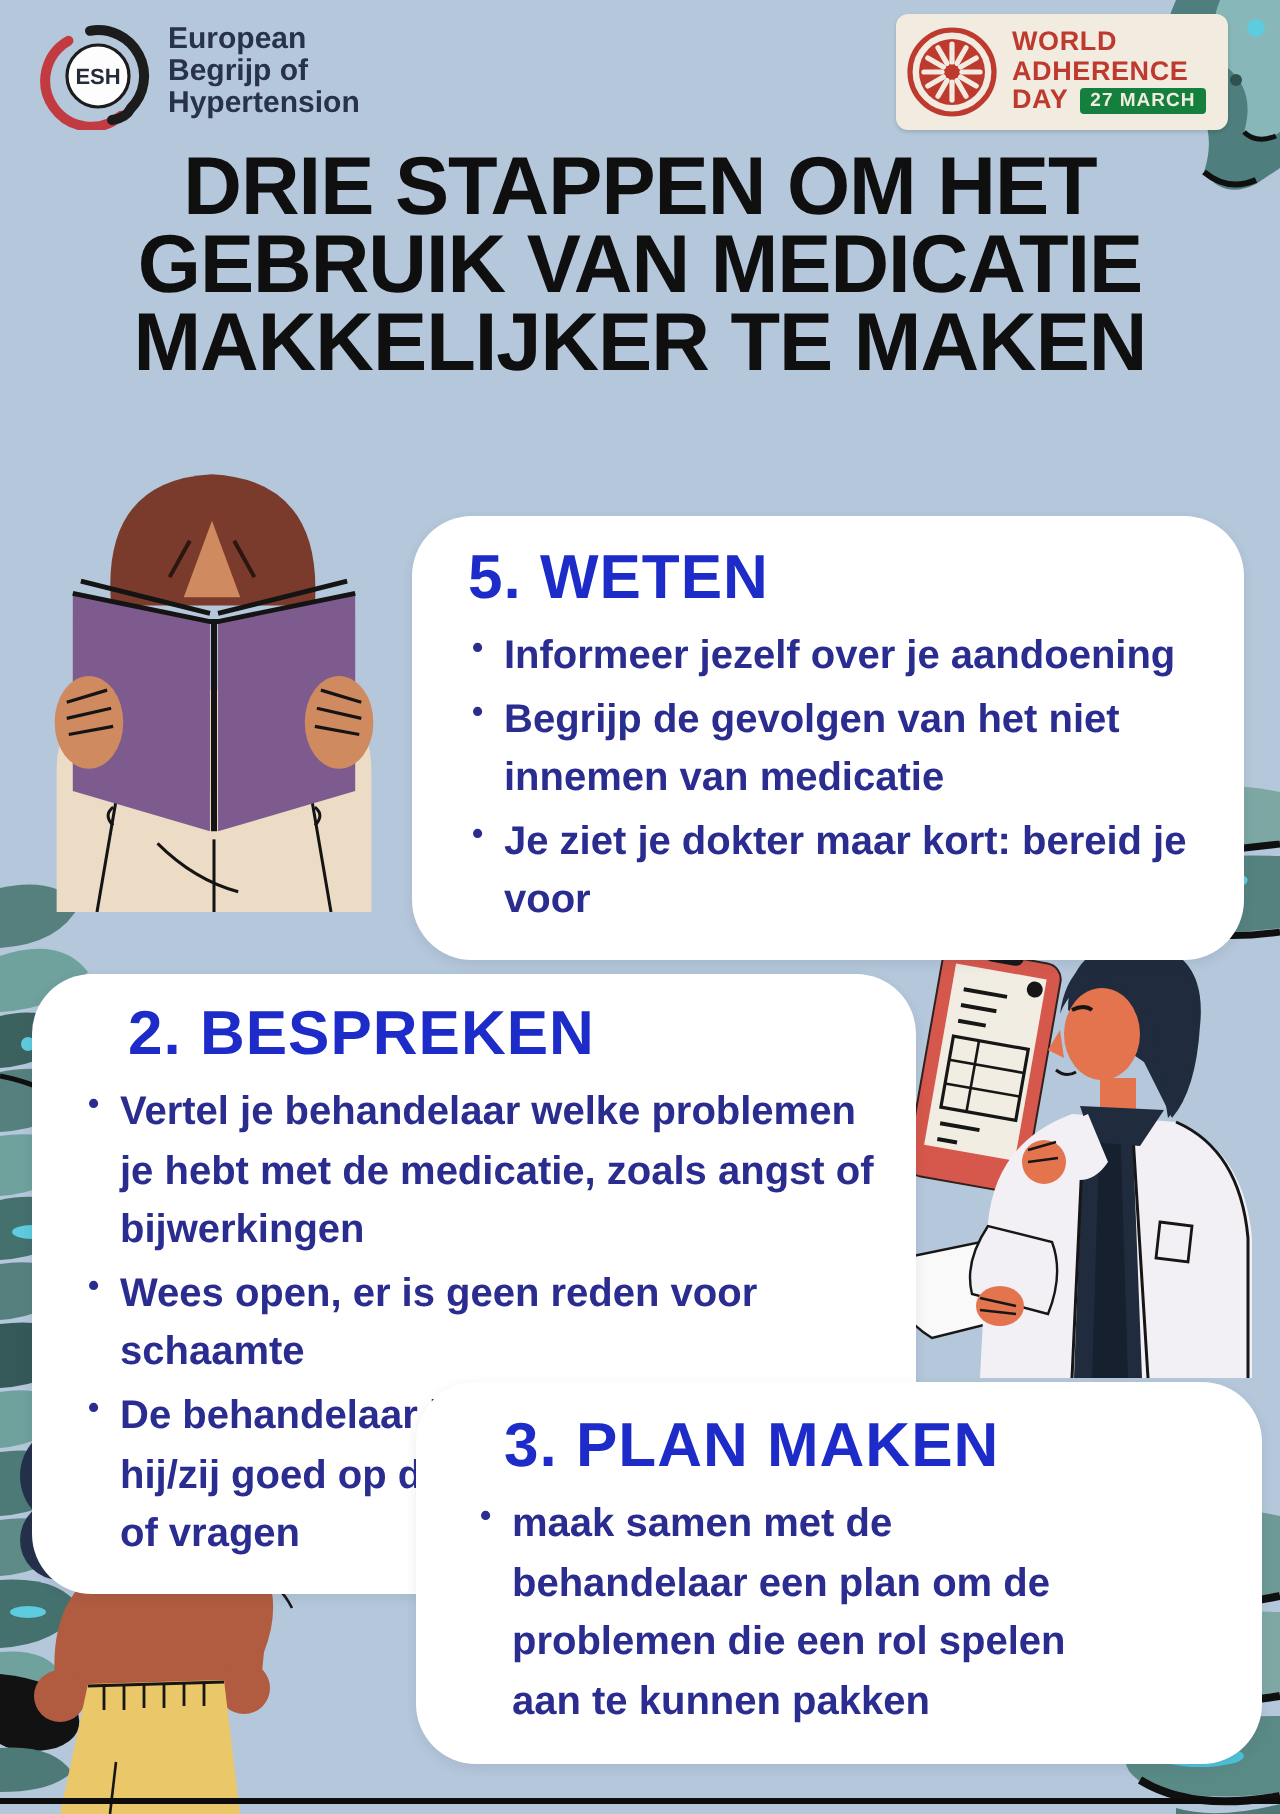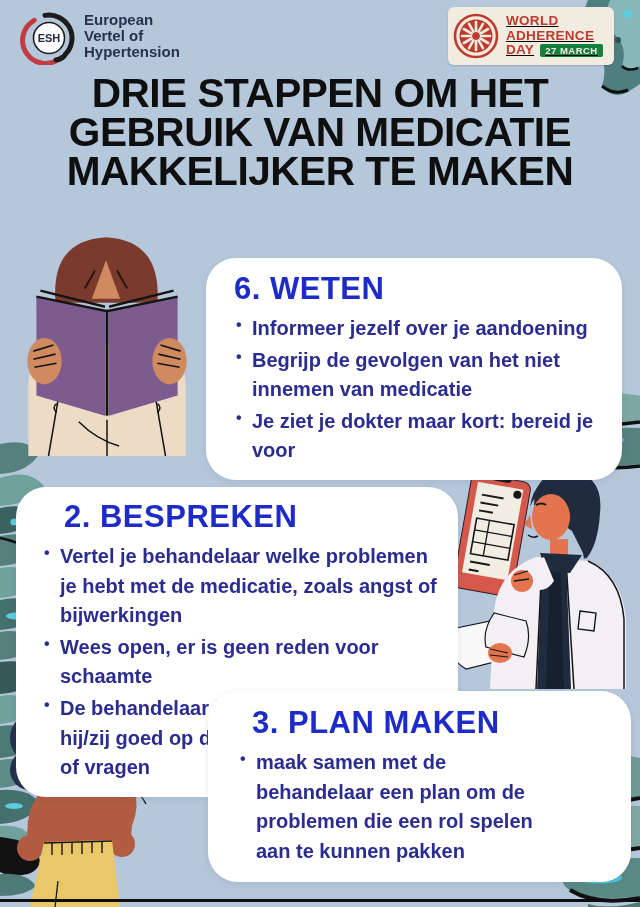--- a/index.html
+++ b/index.html
@@ -7,21 +7,21 @@
     position:relative;width:640px;height:907px;margin:0 auto;
     background:#b5c7da;overflow:hidden;
     font-family:"DejaVu Sans",sans-serif;
   }
   .abs{position:absolute;}
   
   .logo{left:20px;top:9px;display:flex;align-items:flex-start;z-index:4;}
   .logo svg{width:56px;height:56px;}
   .org{margin-left:8px;margin-top:3px;font:700 15px/16px "Liberation Sans",sans-serif;color:#28324a;}
   .badge{left:448px;top:7px;width:166px;height:58px;background:#f1ecdf;border-radius:6px;
-         display:flex;align-items:center;z-index:4;box-shadow:0 1px 2px rgba(0,0,0,.15);text-decoration:underline;}
+         display:flex;align-items:center;z-index:4;box-shadow:0 1px 2px rgba(0,0,0,.15);}
   .badge svg{width:46px;height:46px;margin-left:5px;flex:0 0 auto;}
   .badge-text{margin-left:7px;font:800 13.5px/14.5px "Liberation Sans",sans-serif;color:#bf3a2e;letter-spacing:.3px;}
   .badge-row{display:flex;align-items:center;justify-content:flex-end;}
   .badge-chip{background:#15803d;color:#f1ecdf;font:700 9.5px/11px "Liberation Sans",sans-serif;
               padding:1px 5px;margin-left:6px;border-radius:2px;letter-spacing:.5px;}
   
   .title{left:0;right:0;top:74px;text-align:center;z-index:3;
          font:900 41px/39px "Liberation Sans",sans-serif;color:#0f0f0f;letter-spacing:-.5px;
          transform:scaleX(.99);}
   
@@ -104,21 +104,21 @@
 
   <div class="abs logo">
     <svg viewBox="0 0 56 56">
       <path d="M14.2,11.4 A23,23 0 1 0 40.5,48.9" stroke="#c23b40" stroke-width="5" fill="none" stroke-linecap="round"></path>
       <path d="M25,6.4 A23,23 0 0 1 45.3,45.3 Q43,50 36,51" stroke="#1c1c1c" stroke-width="5" fill="none" stroke-linecap="round"></path>
       <circle cx="29" cy="29" r="15.5" fill="#fdfdfd" stroke="#1c1c1c" stroke-width="1.6"></circle>
       <text x="29" y="33" text-anchor="middle" font-family="Liberation Sans, sans-serif" font-size="11" font-weight="bold" fill="#242c3c">ESH</text>
     </svg>
     <div class="org">
       <div>European</div>
-      <div>Vertel of</div>
+      <div>Begrijp of</div>
       <div>Hypertension</div>
     </div>
   </div>
 
   <div class="abs badge">
     <svg viewBox="0 0 46 46">
       <circle cx="23" cy="23" r="21" fill="none" stroke="#bf3a2e" stroke-width="2.6"></circle>
       <circle cx="23" cy="23" r="16.5" fill="#bf3a2e"></circle>
       <g stroke="#f1ecdf" stroke-width="2.6" stroke-linecap="round">
         <line x1="28" y1="23" x2="37" y2="23"></line>
@@ -168,21 +168,21 @@
     <line x1="106" y1="88" x2="106" y2="192" stroke="#141414" stroke-width="3"></line>
     <ellipse cx="44" cy="138" rx="17" ry="23" fill="#d08a5f"></ellipse>
     <ellipse cx="168" cy="138" rx="17" ry="23" fill="#d08a5f"></ellipse>
     <path d="M33,128 l20,-6 M33,136 l22,-5 M34,144 l22,-4" stroke="#141414" stroke-width="1.6" fill="none"></path>
     <path d="M179,128 l-20,-6 M179,136 l-22,-5 M178,144 l-22,-4" stroke="#141414" stroke-width="1.6" fill="none"></path>
     <line x1="106" y1="196" x2="106" y2="232" stroke="#141414" stroke-width="1.5"></line>
     <path d="M78,198 Q96,216 118,222" stroke="#141414" stroke-width="1.5" fill="none"></path>
   </svg>
 
   <div class="abs card card-1">
-    <h2 class="step-heading">6. WETEN</h2>
+    <h2 class="step-heading">5. WETEN</h2>
     <ul class="bullets">
       <li>Informeer jezelf over je aandoening</li>
       <li>Begrijp de gevolgen van het niet innemen van medicatie</li>
       <li>Je ziet je dokter maar kort: bereid je voor</li>
     </ul>
   </div>
 
   <div class="abs card card-2">
     <h2 class="step-heading">2. BESPREKEN</h2>
     <ul class="bullets">

